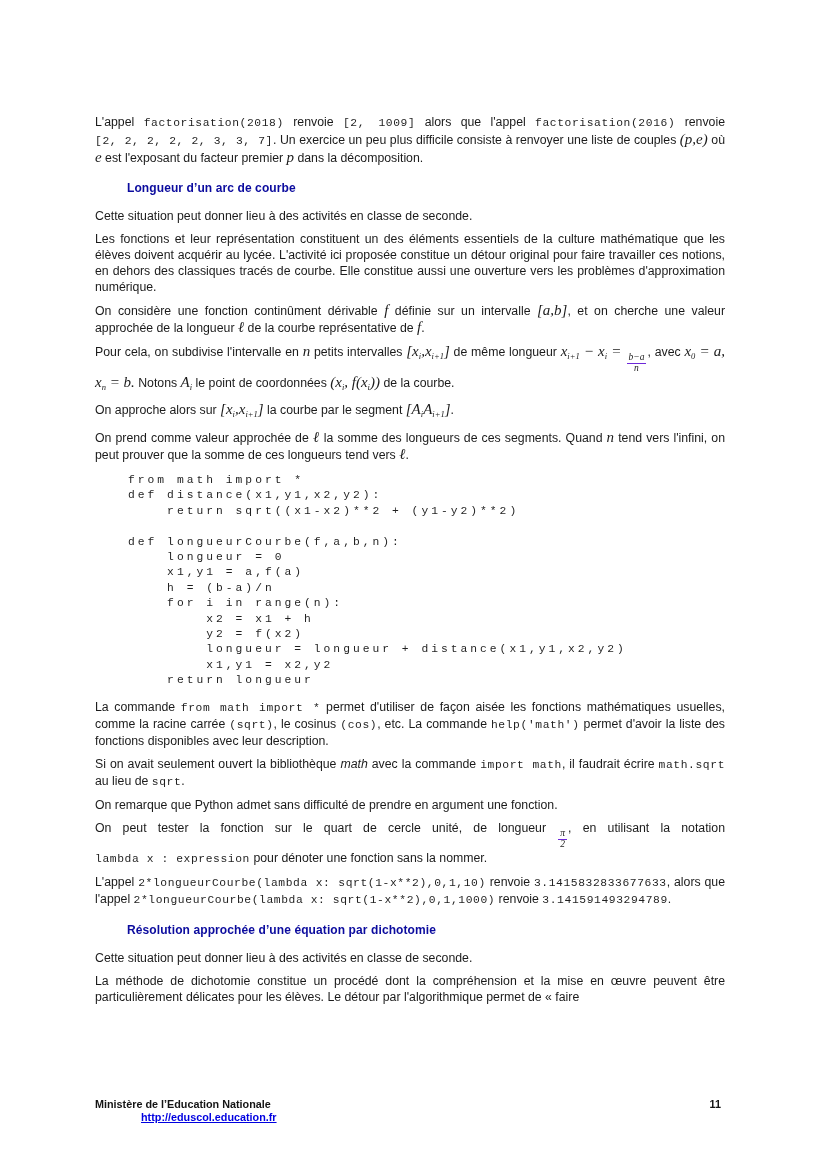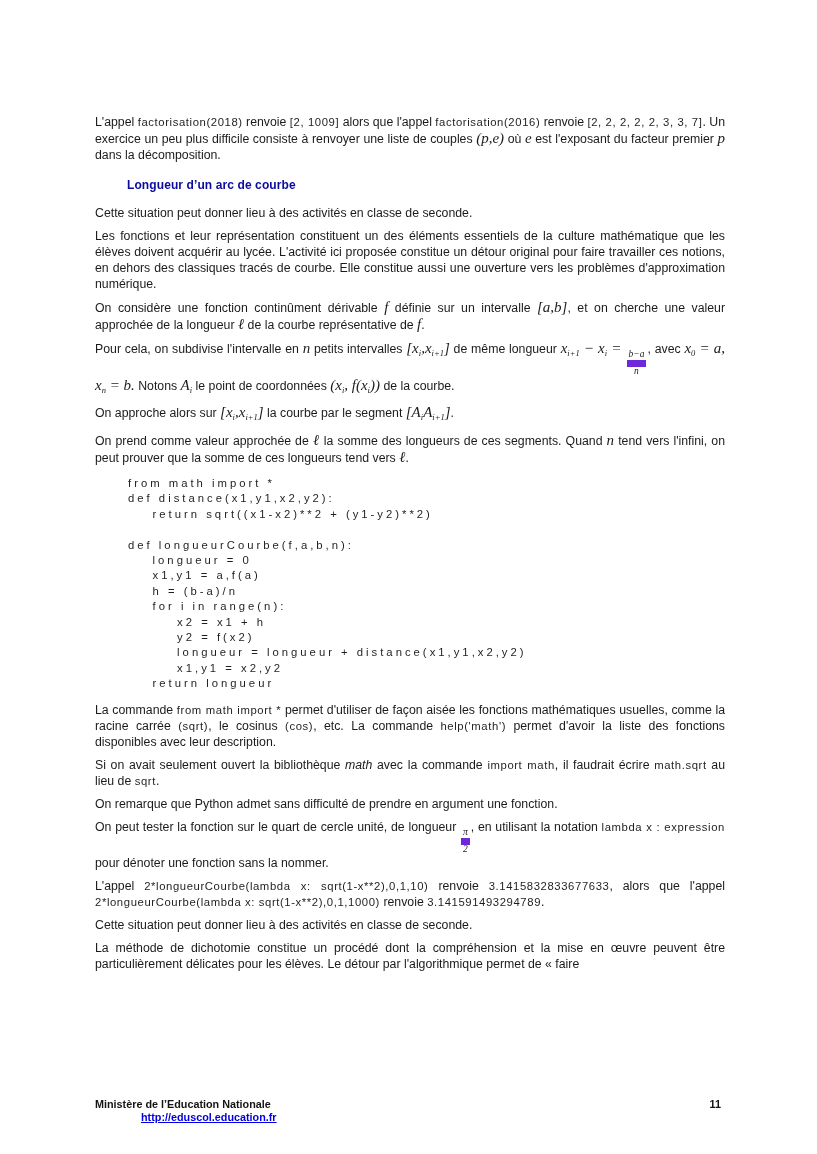--- a/index.html
+++ b/index.html
@@ -7,38 +7,38 @@
     position:relative;width:817px;height:1154px;background:#ffffff;overflow:hidden;
     font-family:"Liberation Sans","DejaVu Sans",sans-serif;color:#1b1b1b;
   }
   .content{position:absolute;left:95px;top:114px;width:630px;}
   p.para{margin:0 0 7px 0;font-size:12.3px;line-height:16px;text-align:justify;}
   h2.heading{
     margin:12px 0 10px 32px;font-size:12px;line-height:20px;font-weight:bold;
     color:var(--heading-color,#0b0b9e);letter-spacing:0.1px;
   }
   .inline-code, pre.codeblock{
-    font-family:Liberation Sans, sans-serif;color:#1f1f1f;
+    font-family:Liberation Mono, monospace;color:#1f1f1f;
   }
   .inline-code{font-size:11.3px;letter-spacing:0.6px;white-space:nowrap;}
   pre.codeblock{
     margin:10px 0 10px 33px;font-size:11.3px;line-height:15.4px;
     letter-spacing:3px;white-space:pre;
   }
   .math-expression, .math-subscript, .math-fraction, .italic-text{
     font-family:"Liberation Serif","DejaVu Serif",serif;font-style:italic;
   }
   .math-expression{font-size:15px;margin-top:8px;}
   .math-subscript{font-size:8.5px;vertical-align:-2.5px;letter-spacing:0;}
   .italic-text{font-family:"Liberation Sans","DejaVu Sans",sans-serif;}
   .math-fraction{
     display:inline-flex;flex-direction:column;align-items:center;
     vertical-align:-4px;line-height:1.05;font-size:9.5px;margin:0 1px;
   }
-  .math-fraction .num{border-bottom:7px solid #6d28d9;padding:0 2px 0px;}
+  .math-fraction .num{border-bottom:1px solid #6d28d9;padding:0 2px 0px;}
   .math-fraction .den{padding-top:0px;}
   .footer{
     position:absolute;left:95px;top:1058px;width:630px;
     font-size:10.8px;font-weight:bold;line-height:13.2px;color:#141414;margin-top:40px;
   }
   .footer .pagenum{position:absolute;right:4px;top:0;font-weight:bold;}
   .footer a{color:var(--link-color,#0000e0);padding-left:46px;}
 </style>
 </head>
 <body>
@@ -75,20 +75,21 @@
 
     <p class="para"><span class="text-span">La commande </span><span class="inline-code">from math import *</span><span class="text-span"> permet d'utiliser de façon aisée les fonctions mathématiques usuelles, comme la racine carrée </span><span class="inline-code">(sqrt)</span><span class="text-span">, le cosinus </span><span class="inline-code">(cos)</span><span class="text-span">, etc. La commande </span><span class="inline-code">help('math')</span><span class="text-span"> permet d'avoir la liste des fonctions disponibles avec leur description.</span></p>
     <p class="para"><span class="text-span">Si on avait seulement ouvert la bibliothèque </span><span class="italic-text">math</span><span class="text-span"> avec la commande </span><span class="inline-code">import math</span><span class="text-span">, il faudrait écrire </span><span class="inline-code">math.sqrt</span><span class="text-span"> au lieu de </span><span class="inline-code">sqrt</span><span class="text-span">.</span></p>
     <p class="para">On remarque que Python admet sans difficulté de prendre en argument une fonction.</p>
     <p class="para"><span class="text-span">On peut tester la fonction sur le quart de cercle unité, de longueur </span><span class="math-fraction">
           <span class="num">π</span>
           <span class="den">2</span>
         </span><span class="text-span">, en utilisant la notation </span><span class="inline-code">lambda x : expression</span><span class="text-span"> pour dénoter une fonction sans la nommer.</span></p>
     <p class="para"><span class="text-span">L'appel </span><span class="inline-code">2*longueurCourbe(lambda x: sqrt(1-x**2),0,1,10)</span><span class="text-span"> renvoie </span><span class="inline-code">3.1415832833677633</span><span class="text-span">, alors que l'appel </span><span class="inline-code">2*longueurCourbe(lambda x: sqrt(1-x**2),0,1,1000)</span><span class="text-span"> renvoie </span><span class="inline-code">3.141591493294789</span><span class="text-span">.</span></p>
 
+    <h2 class="heading">Résolution approchée d’une équation par dichotomie</h2>
     <p class="para">Cette situation peut donner lieu à des activités en classe de seconde.</p>
     <p class="para">La méthode de dichotomie constitue un procédé dont la compréhension et la mise en œuvre peuvent être particulièrement délicates pour les élèves. Le détour par l'algorithmique permet de « faire</p>
   </main>
 
   <footer class="footer">
     <div>Ministère de l’Education Nationale</div>
     <div><a href="#">http://eduscol.education.fr</a></div>
     <div class="pagenum">11</div>
   </footer>
 </div>

